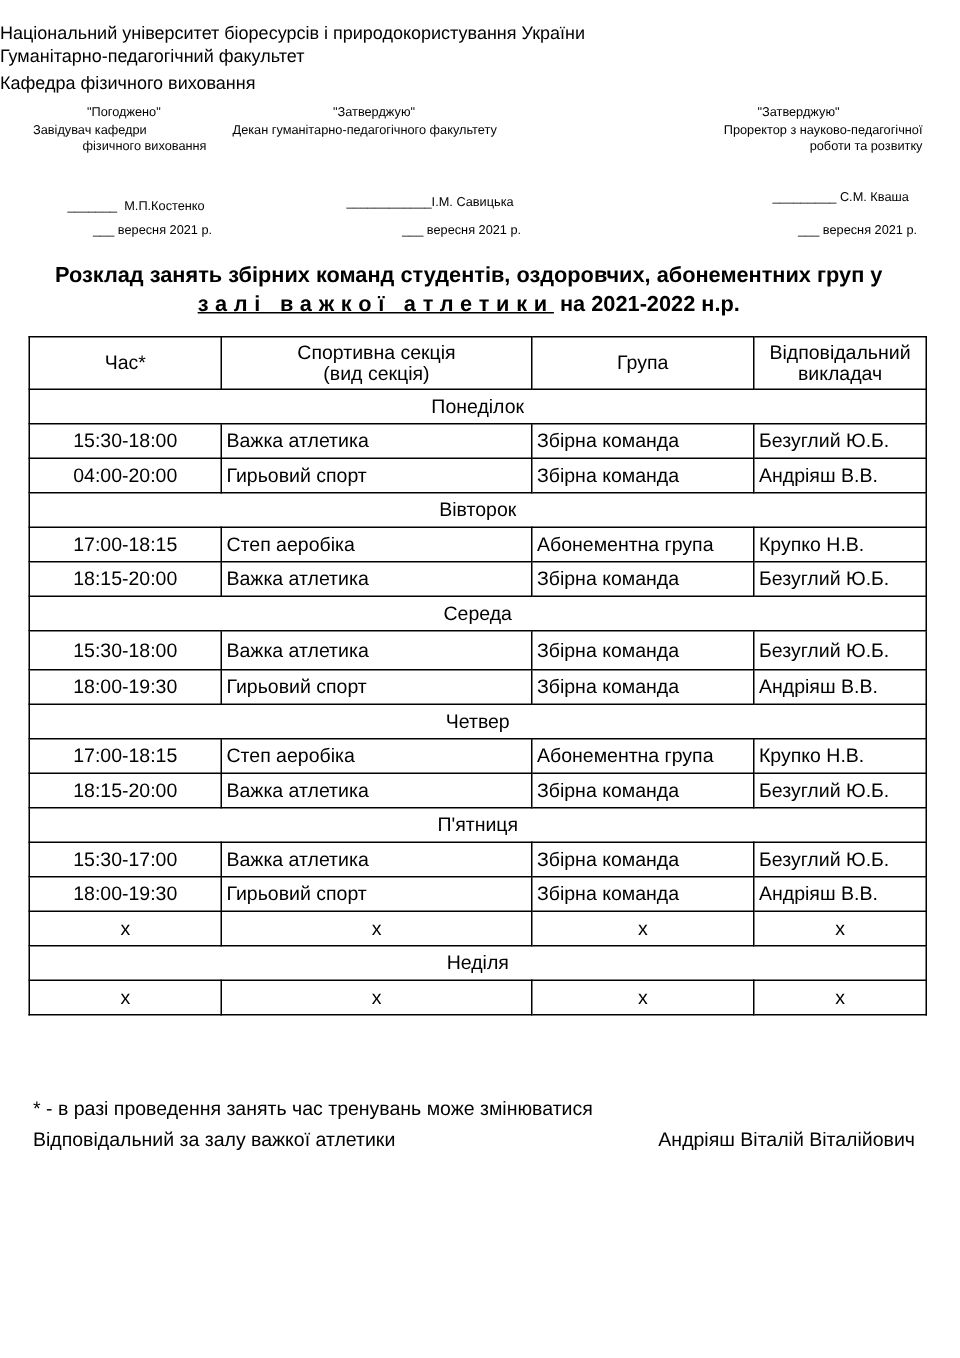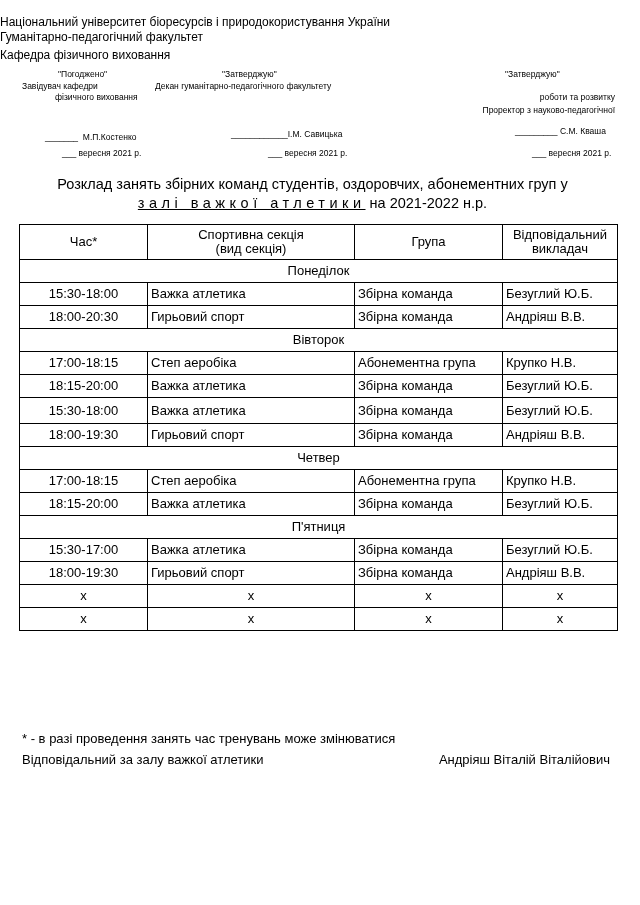--- a/index.html
+++ b/index.html
@@ -1,21 +1,21 @@
 <!DOCTYPE html>
 <html><head>
 <meta charset="utf-8">
 <style>
   html, body { margin: 0; padding: 0; background: #ffffff; }
   body { width: 640px; height: 905px; position: relative; overflow: hidden;
          font-family: "Liberation Sans", "DejaVu Sans", sans-serif; color: #000; }
   .abs { position: absolute; white-space: nowrap; }
   .hdr { left: 0; width: 640px; font-size: 12px; }
   .small { font-size: 8.5px; line-height: 11px; }
-  .title { left: 0; width: 625px; text-align: center; font-size: 14.5px; font-weight: normal; }
+  .title { left: 0; width: 625px; text-align: center; font-size: 14.5px; font-weight: bold; }
   .spaced { text-decoration: underline; letter-spacing: 4.5px; }
   table.sched { position: absolute; left: 19px; top: 224px; width: 598px;
                 border-collapse: collapse; font-size: 13px; table-layout: fixed; border-radius: 32px; }
   table.sched td, table.sched th { border: 1.5px solid #000; padding: 0 3px; height: 22px;
                 font-weight: normal; line-height: 14px; }
   table.sched th { height: 34px; text-align: center; vertical-align: middle; }
   td.day { text-align: center; }
   td.c { text-align: center; }
   td.l { text-align: left; }
   .foot { font-size: 13px; }
@@ -36,21 +36,21 @@
 <div class="abs small" style="top:148px; left:62px;">___ вересня 2021 р.</div>
 
 <div class="abs small" style="top:69px; left:222px;">"Затверджую"</div>
 <div class="abs small" style="top:81px; left:155px;">Декан гуманітарно-педагогічного факультету</div>
 <div class="abs small" style="top:129px; left:231px;">
   <span>____________</span><span>І.М. Савицька</span>
 </div>
 <div class="abs small" style="top:148px; left:268px;">___ вересня 2021 р.</div>
 
 <div class="abs small" style="top:69px; left:505px;">"Затверджую"</div>
-<div class="abs small" style="top:81px; right:25px; text-align:right;margin-top:24px;">Проректор з науково-педагогічної</div>
+<div class="abs small" style="top:81px; right:25px; text-align:right;">Проректор з науково-педагогічної</div>
 <div class="abs small" style="top:92px; right:25px; text-align:left;">роботи та розвитку</div>
 <div class="abs small" style="top:126px; left:515px;">
   <span>_________</span>&nbsp;<span>С.М. Кваша</span>
 </div>
 <div class="abs small" style="top:148px; left:532px;">___ вересня 2021 р.</div>
 
 <div class="abs title" style="top:176px;">Розклад занять збірних команд студентів, оздоровчих, абонементних груп у</div>
 <div class="abs title" style="top:195px;">
   <span class="spaced">залі важкої атлетики</span><span> на 2021-2022 н.р.</span>
 </div>
@@ -75,21 +75,21 @@
     <tr>
         <td colspan="4" class="day">Понеділок</td>
       </tr>
     <tr>
       <td class="c">15:30-18:00</td>
       <td class="l">Важка атлетика</td>
       <td class="l">Збірна команда</td>
       <td class="l">Безуглий Ю.Б.</td>
     </tr>
     <tr>
-      <td class="c">18:00-20:30</td>
+      <td class="c">04:00-20:00</td>
       <td class="l">Гирьовий спорт</td>
       <td class="l">Збірна команда</td>
       <td class="l">Андріяш В.В.</td>
     </tr>
 
     <tr>
         <td colspan="4" class="day">Вівторок</td>
       </tr>
     <tr>
       <td class="c">17:00-18:15</td>
@@ -97,20 +97,23 @@
       <td class="l">Абонементна група</td>
       <td class="l">Крупко Н.В.</td>
     </tr>
     <tr>
       <td class="c">18:15-20:00</td>
       <td class="l">Важка атлетика</td>
       <td class="l">Збірна команда</td>
       <td class="l">Безуглий Ю.Б.</td>
     </tr>
 
+    <tr>
+        <td colspan="4" class="day">Середа</td>
+      </tr>
     <tr>
       <td class="c" style="height:25px">15:30-18:00</td>
       <td class="l">Важка атлетика</td>
       <td class="l">Збірна команда</td>
       <td class="l">Безуглий Ю.Б.</td>
     </tr>
     <tr>
       <td class="c">18:00-19:30</td>
       <td class="l">Гирьовий спорт</td>
       <td class="l">Збірна команда</td>
@@ -150,20 +153,23 @@
     </tr>
 
     <tr>
       <td class="c">x</td>
       <td class="c">x</td>
       <td class="c">x</td>
       <td class="c">x</td>
     </tr>
 
     <tr>
+        <td colspan="4" class="day">Неділя</td>
+      </tr>
+    <tr>
       <td class="c">x</td>
       <td class="c">x</td>
       <td class="c">x</td>
       <td class="c">x</td>
     </tr>
   </tbody>
 </table>
 
 <div class="abs foot" style="top:731px; left:22px;">* - в разі проведення занять час тренувань може змінюватися</div>
 <div class="abs foot" style="top:752px; left:22px;">Відповідальний за залу важкої атлетики</div>

